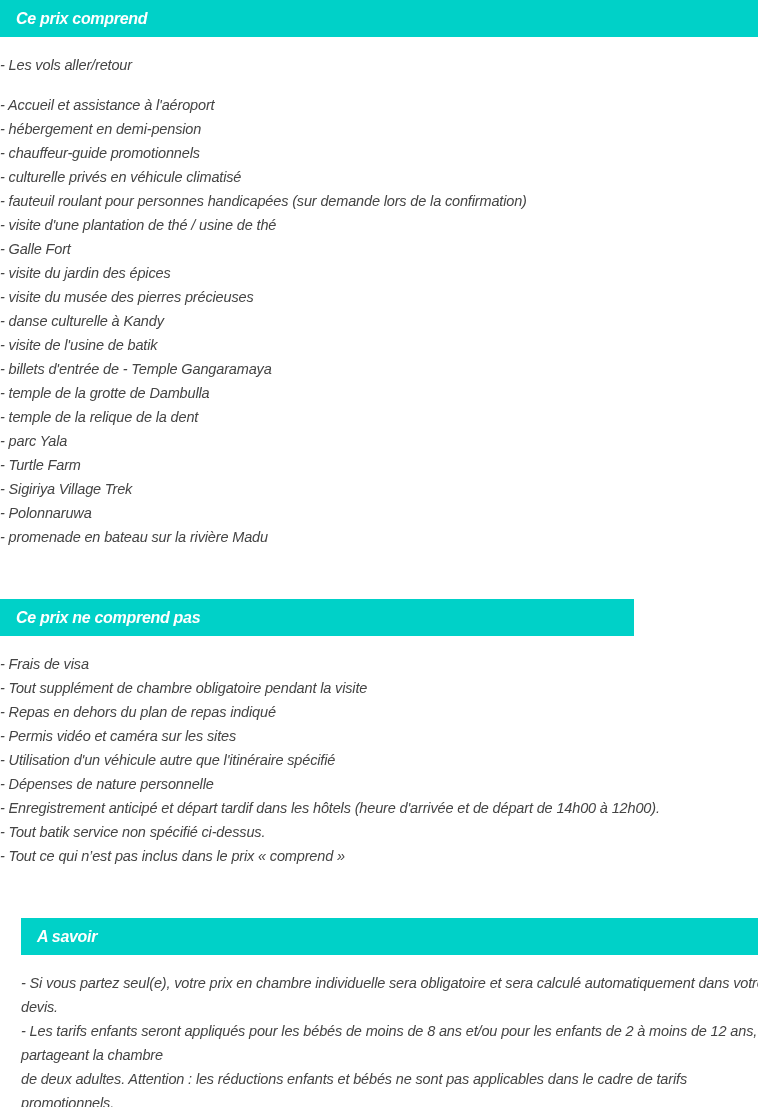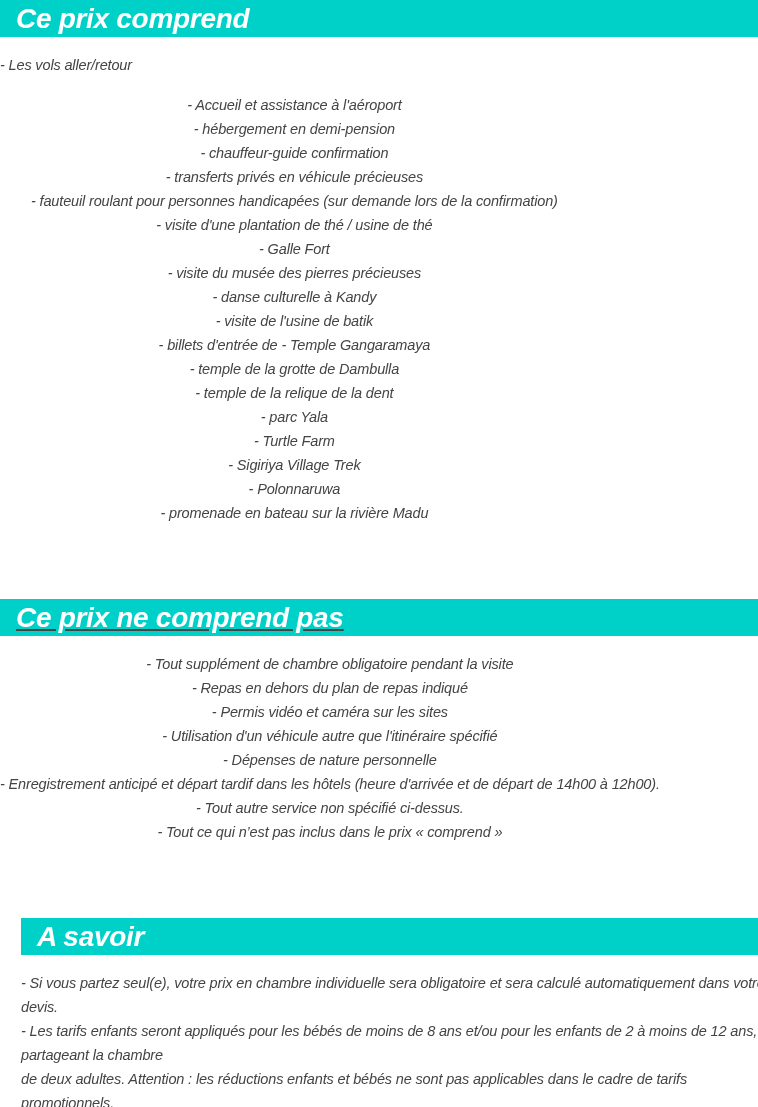--- a/index.html
+++ b/index.html
@@ -20,44 +20,43 @@
       display: flex;
       align-items: center;
       padding-left: 16px;
       box-sizing: border-box;
     }
     .section-header h2 {
       margin: 0;
       color: #ffffff;
       font-style: italic;
       font-weight: bold;
-      font-size: 28px;
+      font-size: 16px;
       letter-spacing: -0.3px;
       line-height: 37px;
     }
     .list {
       margin: 0;
       padding: 0;
       list-style: none;
       font-style: italic;
       font-size: 14.5px;
       line-height: 24px;
       letter-spacing: -0.15px;
-      text-align: center;
     }
     .list li {
       margin: 0;
       padding: 0;
       white-space: nowrap;
     }
     #sec-includes { position: absolute; top: 0; left: 0; width: 758px; }
     #sec-includes .lead { position: absolute; top: 53px; left: 0; }
-    #sec-includes .list-main { position: absolute; top: 93px; left: 0; padding-left: 31px; }
+    #sec-includes .list-main { position: absolute; top: 93px; left: 0; }
 
-    #sec-excludes { position: absolute; top: 599px; left: 0; width: 758px; text-decoration: underline; }
+    #sec-excludes { position: absolute; top: 599px; left: 0; width: 634px; }
     #sec-excludes .list { position: absolute; top: 53px; left: 0; }
 
     #sec-info { position: absolute; top: 918px; left: 0; width: 758px; margin-left: 21px; }
     #sec-info .para {
       position: absolute;
       top: 53px;
       left: 0;
       width: 758px;
       font-style: italic;
       font-size: 14.5px;
@@ -77,51 +76,53 @@
 <section id="sec-includes" class="section">
   <div class="section-header">
     <h2>Ce prix comprend</h2>
   </div>
   <ul class="list lead">
     <li>- Les vols aller/retour</li>
   </ul>
   <ul class="list list-main">
     <li>- Accueil et assistance à l'aéroport</li>
     <li>- hébergement en demi-pension</li>
-    <li>- chauffeur-guide confirmation</li>
-    <li>- transferts privés en véhicule précieuses</li>
+    <li>- chauffeur-guide promotionnels</li>
+    <li>- culturelle privés en véhicule climatisé</li>
     <li>- fauteuil roulant pour personnes handicapées (sur demande lors de la confirmation)</li>
     <li>- visite d'une plantation de thé / usine de thé</li>
     <li>- Galle Fort</li>
+    <li>- visite du jardin des épices</li>
     <li>- visite du musée des pierres précieuses</li>
     <li>- danse culturelle à Kandy</li>
     <li>- visite de l'usine de batik</li>
     <li>- billets d'entrée de - Temple Gangaramaya</li>
     <li>- temple de la grotte de Dambulla</li>
     <li>- temple de la relique de la dent</li>
     <li>- parc Yala</li>
     <li>- Turtle Farm</li>
     <li>- Sigiriya Village Trek</li>
     <li>- Polonnaruwa</li>
     <li>- promenade en bateau sur la rivière Madu</li>
   </ul>
 </section>
 
 <section id="sec-excludes" class="section">
   <div class="section-header">
     <h2>Ce prix ne comprend pas</h2>
   </div>
   <ul class="list">
+    <li>- Frais de visa</li>
     <li>- Tout supplément de chambre obligatoire pendant la visite</li>
     <li>- Repas en dehors du plan de repas indiqué</li>
     <li>- Permis vidéo et caméra sur les sites</li>
     <li>- Utilisation d'un véhicule autre que l'itinéraire spécifié</li>
     <li>- Dépenses de nature personnelle</li>
     <li>- Enregistrement anticipé et départ tardif dans les hôtels (heure d'arrivée et de départ de 14h00 à 12h00).</li>
-    <li>- Tout autre service non spécifié ci-dessus.</li>
+    <li>- Tout batik service non spécifié ci-dessus.</li>
     <li>- Tout ce qui n’est pas inclus dans le prix « comprend »</li>
   </ul>
 </section>
 
 <section id="sec-info" class="section">
   <div class="section-header">
     <h2>A savoir</h2>
   </div>
   <div class="para">
     <p>- Si vous partez seul(e), votre prix en chambre individuelle sera obligatoire et sera calculé automatiquement dans votre devis.</p>

